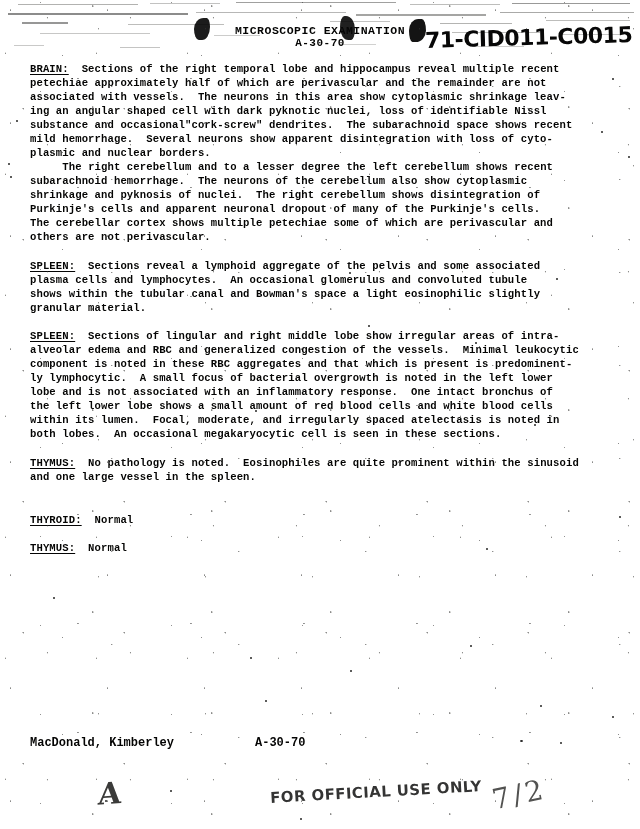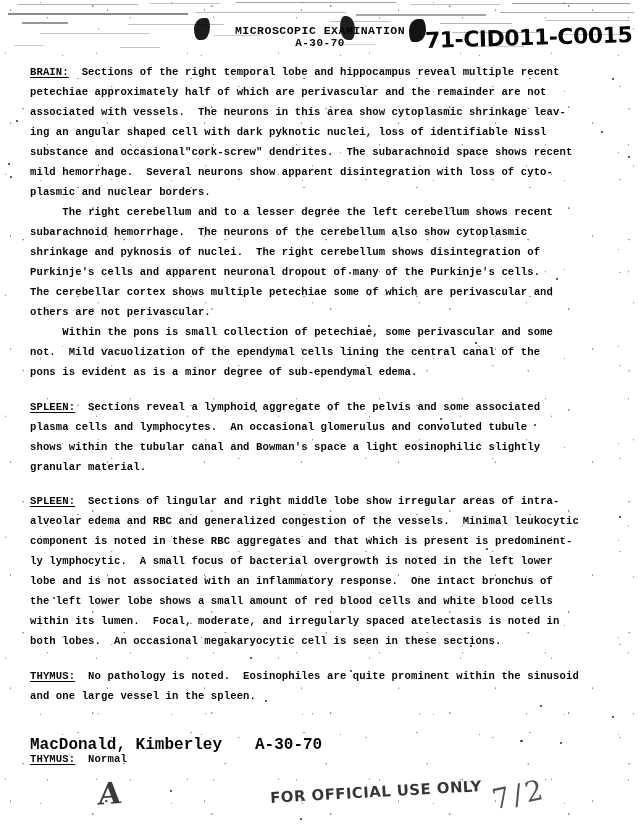--- a/index.html
+++ b/index.html
@@ -91,40 +91,40 @@
   }
 
   
   .body {
     position: absolute;
     left: 30px;
     top: 62px;
     width: 590px;
     z-index: 10;
     font-size: 10.6px;
-    line-height: 20px;
+    line-height: 14px;
     font-weight: bold;
     letter-spacing: .1px;
   }
   .para { margin: 0 0 0 0; white-space: pre-wrap; }
   .para + .para { margin-top: 0; }
   .sec-gap { height: 14.5px; }
   .hdr {
     text-decoration: underline;
     text-underline-offset: 1.5px;
   }
   .section p { margin: 0; }
 
   
   .footer {
     position: absolute;
     left: 30px;
     top: 736px;
     width: 590px;
-    font-size: 16px;
+    font-size: 12px;
     font-weight: bold;
     z-index: 10;
     display: flex;
     font-family: Liberation Mono, monospace;
   }
   .f-name { width: 225px; }
   .f-case { width: 180px; }
   .f-place { flex: 1; text-align: left; }
 
   
@@ -223,23 +223,20 @@
 ing an angular shaped cell with dark pyknotic nuclei, loss of identifiable Nissl
 substance and occasional"cork-screw" dendrites.  The subarachnoid space shows recent
 mild hemorrhage.  Several neurons show apparent disintegration with loss of cyto-
 plasmic and nuclear borders.</p>
         <p class="para">     The right cerebellum and to a lesser degree the left cerebellum shows recent
 subarachnoid hemorrhage.  The neurons of the cerebellum also show cytoplasmic
 shrinkage and pyknosis of nuclei.  The right cerebellum shows disintegration of
 Purkinje's cells and apparent neuronal dropout of many of the Purkinje's cells.
 The cerebellar cortex shows multiple petechiae some of which are perivascular and
 others are not perivascular.</p>
-        <p class="para">     Within the pons is small collection of petechiae, some perivascular and some
-not.  Mild vacuolization of the ependymal cells lining the central canal of the
-pons is evident as is a minor degree of sub-ependymal edema.</p>
       </div>
       <div class="sec-gap"></div>
       <div class="section">
         <p class="para"><span class="hdr">SPLEEN:</span>  Sections reveal a lymphoid aggregate of the pelvis and some associated
 plasma cells and lymphocytes.  An occasional glomerulus and convoluted tubule
 shows within the tubular canal and Bowman's space a light eosinophilic slightly
 granular material.</p>
       </div>
       <div class="sec-gap"></div>
       <div class="section">
@@ -252,20 +249,23 @@
 within its lumen.  Focal, moderate, and irregularly spaced atelectasis is noted in
 both lobes.  An occasional megakaryocytic cell is seen in these sections.</p>
       </div>
       <div class="sec-gap"></div>
       <div class="section">
         <p class="para"><span class="hdr">THYMUS:</span>  No pathology is noted.  Eosinophiles are quite prominent within the sinusoid
 and one large vessel in the spleen.</p>
       </div>
       <div class="sec-gap"></div>
       <div class="sec-gap"></div>
+      <div class="section">
+        <p class="para"><span class="hdr">THYROID:</span>  Normal</p>
+      </div>
       <div class="sec-gap"></div>
       <div class="section">
         <p class="para"><span class="hdr">THYMUS:</span>  Normal</p>
       </div>
     </div>
 
   <div class="footer">
     <div class="f-name">MacDonald, Kimberley</div>
     <div class="f-case">A-30-70</div>
   </div>

